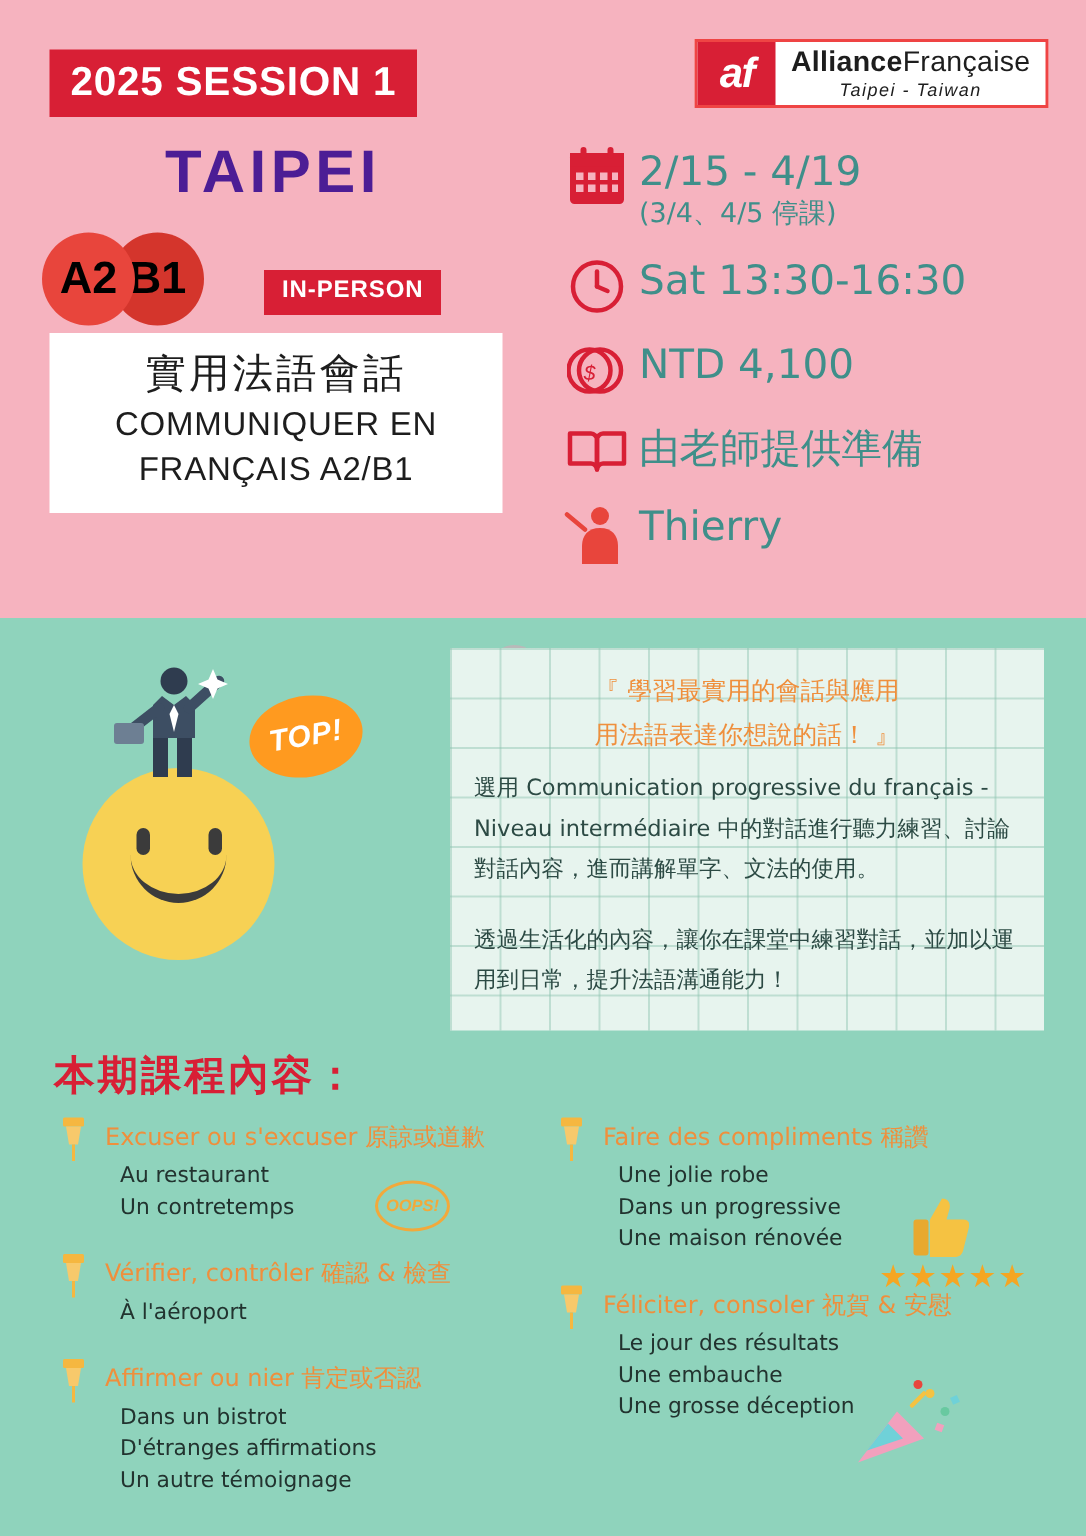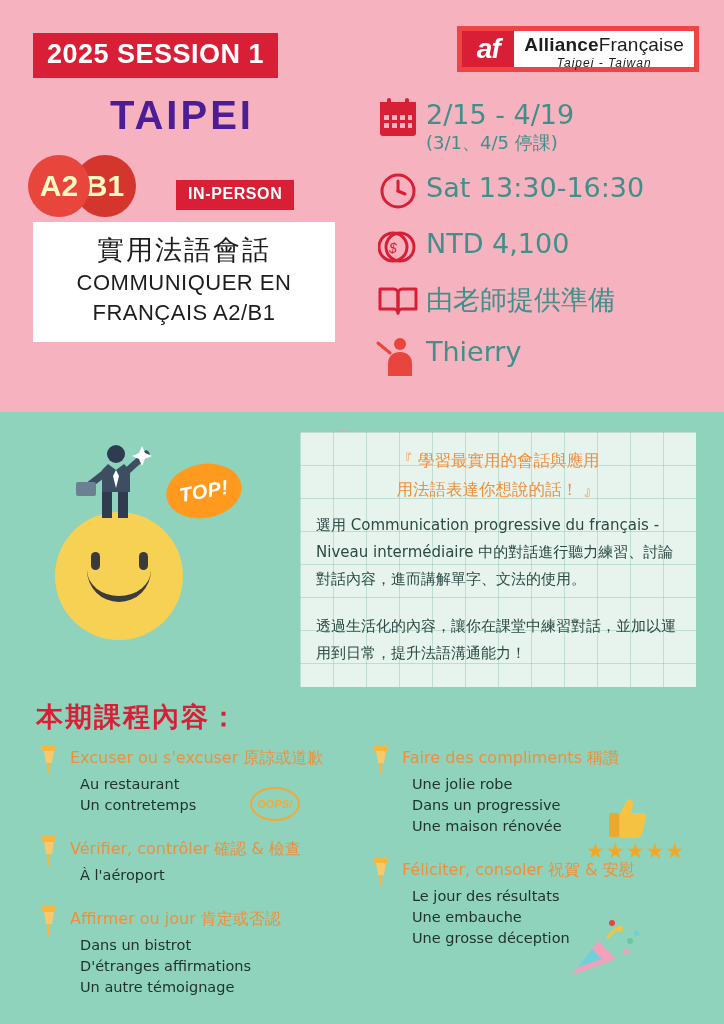--- a/index.html
+++ b/index.html
@@ -22,21 +22,21 @@
     font-size: 27px; font-weight: bold; letter-spacing: 0.5px;
     padding: 6px 14px 8px 14px;
   }
   .city-title {
     position: absolute; left: 110px; top: 93px;
     color: #4c1d95; font-size: 40px; font-weight: bold; letter-spacing: 3px;
   }
   .level-circles { position: absolute; left: 28px; top: 155px; }
   .circ {
     display: inline-block; width: 62px; height: 62px; border-radius: 50%;
-    color: #fef9c3; font-size: 30px; font-weight: bold;
+    color: #000000; font-size: 30px; font-weight: bold;
     text-align: center; line-height: 62px;
     vertical-align: middle;
   }
   .circ.a2 { background: #e8453c; margin-right: -16px; position: relative; z-index: 2;}
   .circ.b1 { background: #d4352c; position: relative; z-index: 1;}
   .inperson {
     position: absolute; left: 176px; top: 180px;
     background: #d81f35; color: #ffffff;
     font-size: 16px; font-weight: bold; letter-spacing: 0.6px;
     padding: 5px 12px 7px 12px;
@@ -51,21 +51,21 @@
     font-family: "DejaVu Sans", sans-serif;
   }
   .course-fr {
     font-size: 22px; color: #1d1d1d; line-height: 30px; letter-spacing: 0.5px;
   }
 
   
   .af-logo {
     position: absolute; right: 25px; top: 26px;
     display: flex; align-items: stretch;
-    border: 5px solid #ef4444; background: #ffffff; height: 46px;
+    border: 2px solid #ef4444; background: #ffffff; height: 46px;
   }
   .af-mark {
     width: 52px; background: #d81f35; color: #ffffff;
     font-size: 28px; font-weight: bold; font-style: italic;
     display: flex; align-items: center; justify-content: center;
     letter-spacing: -1px;
   }
   .af-text { padding: 3px 10px 3px 10px; text-align: center; }
   .af-name { font-size: 19px; color: #1d1d1d; letter-spacing: 0.2px; }
   .af-name b { font-weight: bold; }
@@ -222,21 +222,21 @@
             <rect x="6" y="25" width="5" height="5" fill="#f6b3bf"></rect>
             <rect x="14" y="25" width="5" height="5" fill="#f6b3bf"></rect>
             <rect x="22" y="25" width="5" height="5" fill="#f6b3bf"></rect>
             <rect x="30" y="25" width="4" height="5" fill="#f6b3bf"></rect>
             <rect x="9" y="0" width="4" height="8" rx="2" fill="#d81f35"></rect>
             <rect x="27" y="0" width="4" height="8" rx="2" fill="#d81f35"></rect>
           </svg>
         </div>
         <div>
           <div class="info-text">2/15 - 4/19</div>
-          <div class="info-sub">(3/1、4/5 停課)</div>
+          <div class="info-sub">(3/4、4/5 停課)</div>
         </div>
       </div>
 
       <div class="info-row">
         <div class="info-icon">
           <svg width="40" height="40" viewBox="0 0 40 40">
             <circle cx="20" cy="20" r="16" fill="none" stroke="#d81f35" stroke-width="3"></circle>
             <line x1="20" y1="20" x2="20" y2="10" stroke="#d81f35" stroke-width="3" stroke-linecap="round"></line>
             <line x1="20" y1="20" x2="27" y2="23" stroke="#d81f35" stroke-width="3" stroke-linecap="round"></line>
           </svg>
@@ -343,21 +343,21 @@
       </div>
 
       <div class="topic">
         <span class="pin">
           <svg width="22" height="32" viewBox="0 0 22 32">
             <rect x="4" y="2" width="14" height="6" rx="1" fill="#f5b740"></rect>
             <path d="M6 8 h10 l-2 12 h-6 z" fill="#f7c96b"></path>
             <line x1="11" y1="20" x2="11" y2="31" stroke="#f5b740" stroke-width="2"></line>
           </svg>
         </span>
-        <div class="topic-title">Affirmer ou jour 肯定或否認</div>
+        <div class="topic-title">Affirmer ou nier 肯定或否認</div>
         <div class="topic-item">Dans un bistrot</div>
         <div class="topic-item">D'étranges affirmations</div>
         <div class="topic-item">Un autre témoignage</div>
       </div>
 
     </div>
 
     <div class="col col-right">
 
       <div class="topic">

